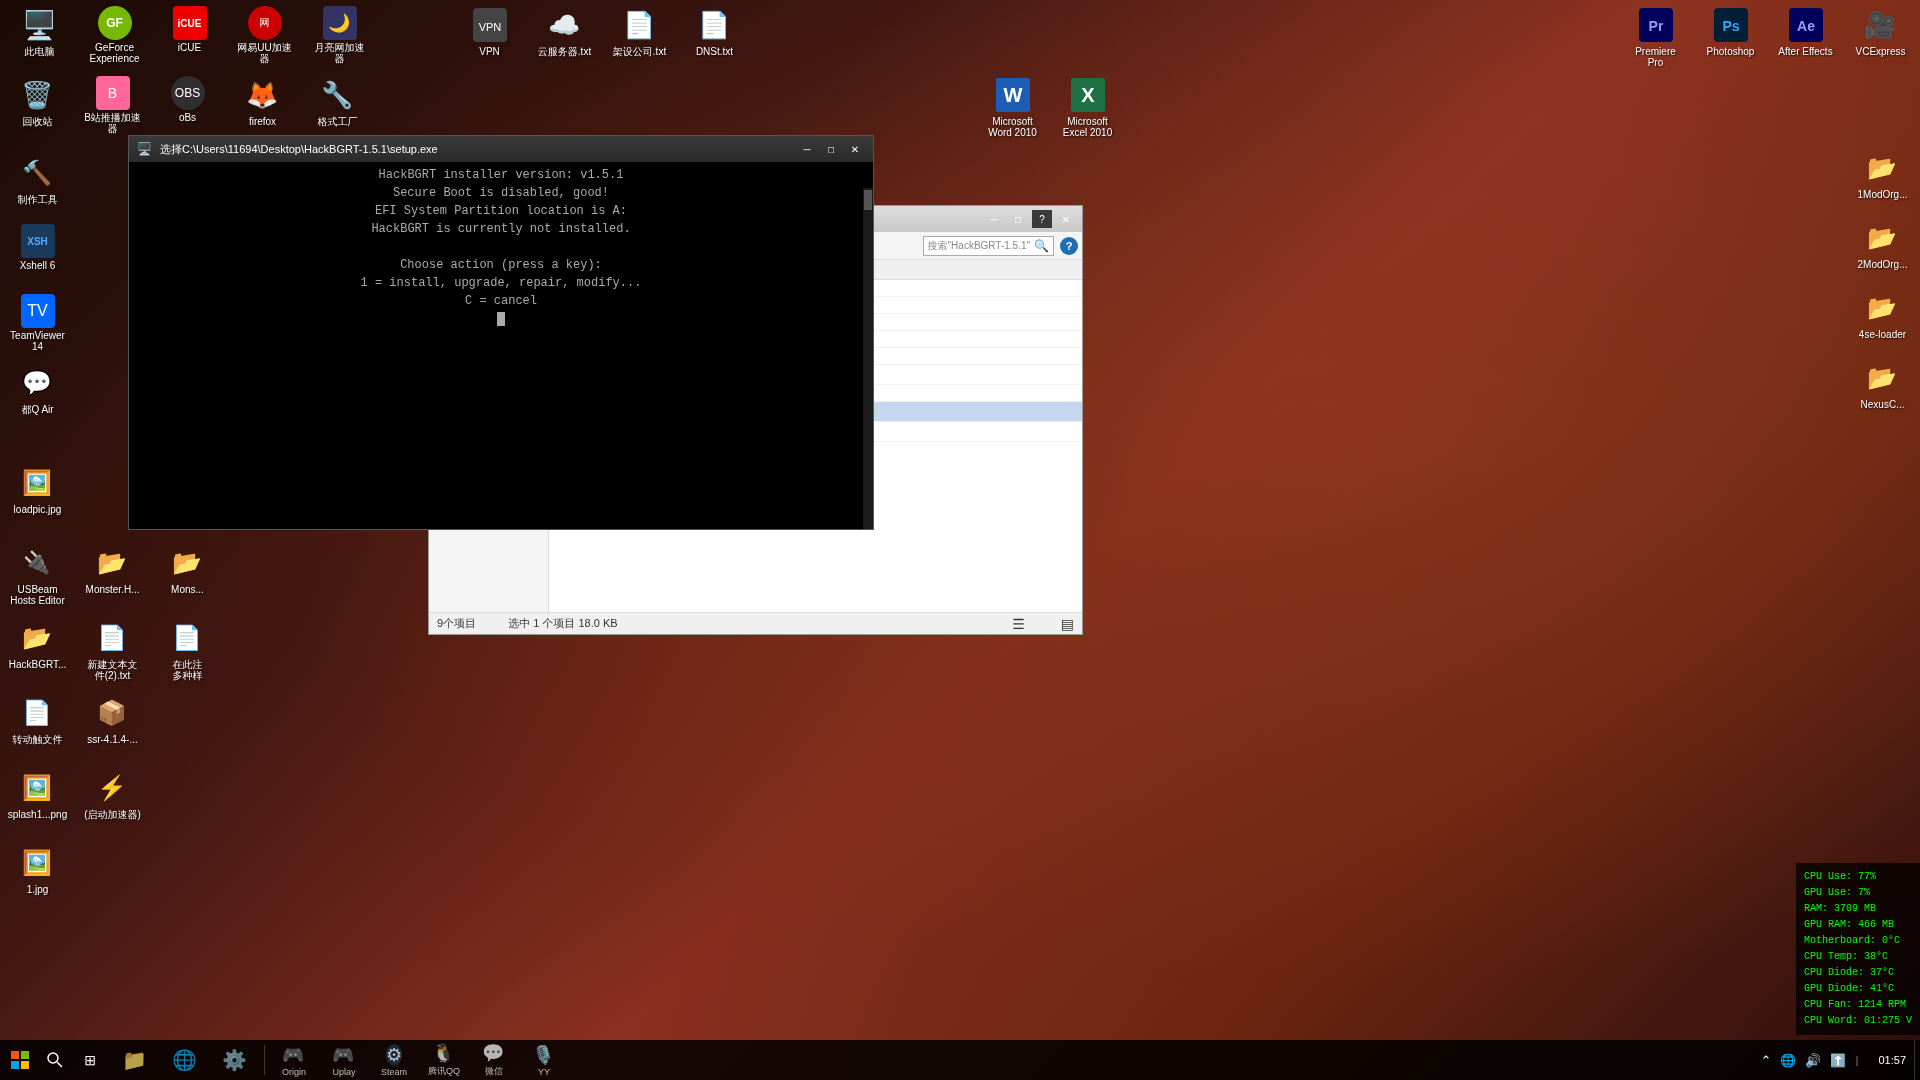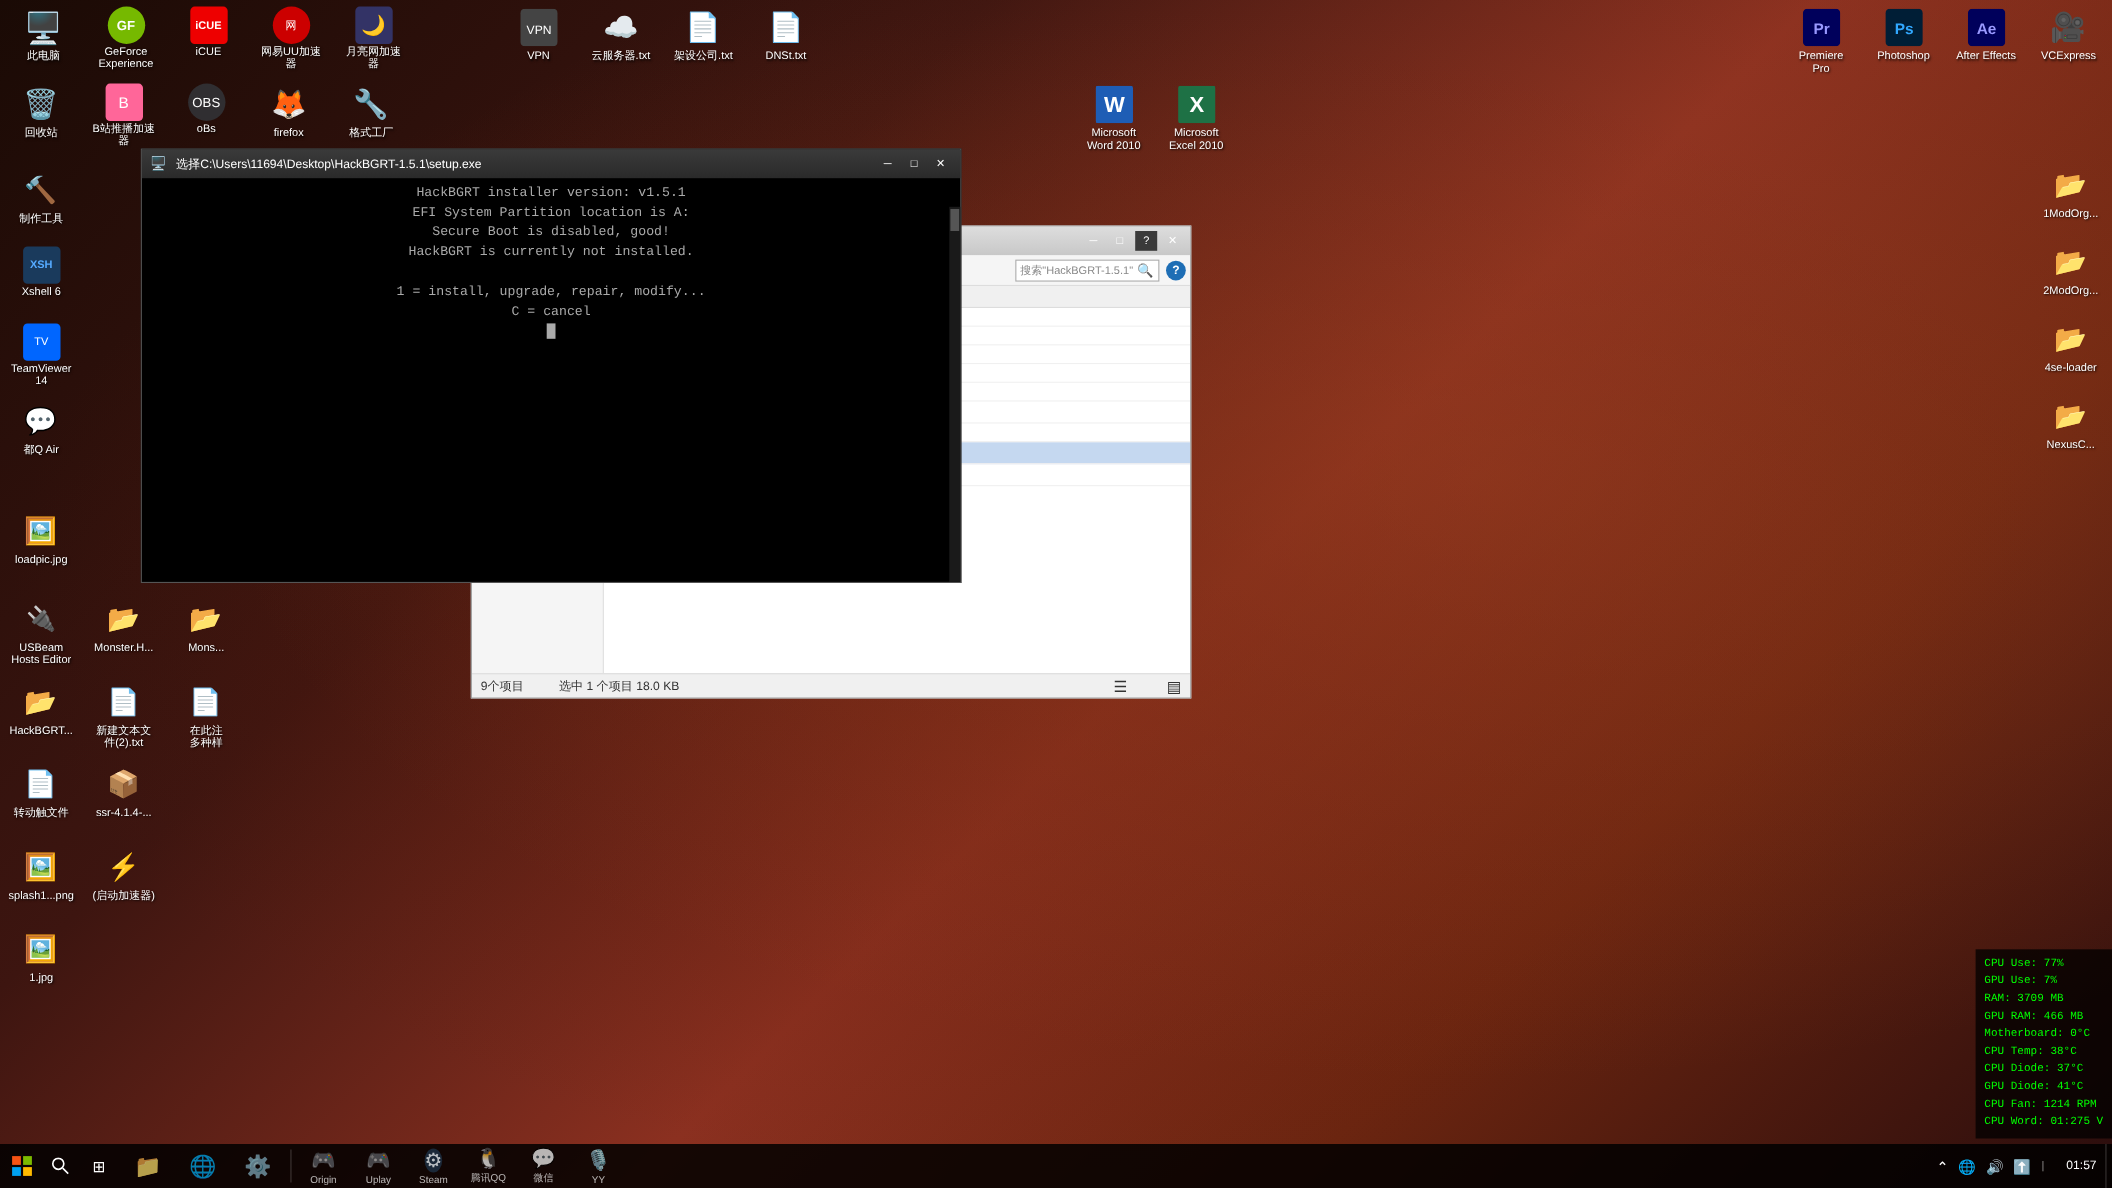--- a/index.html
+++ b/index.html
@@ -504,21 +504,21 @@
   <div style="position:absolute;top:150px;left:0;display:flex;flex-direction:column;">
     <div class="top-icon-item">
       <div class="top-icon-img" style="font-size:24px;">🔨</div>
       <div class="top-icon-label">制作工具</div>
     </div>
     <div class="top-icon-item">
       <div class="top-icon-img" style="background:#1a3a5c;width:34px;height:34px;border-radius:4px;display:flex;align-items:center;justify-content:center;font-size:10px;color:#5af;font-weight:bold;">XSH</div>
       <div class="top-icon-label">Xshell 6</div>
     </div>
     <div class="top-icon-item">
-      <div class="top-icon-img" style="background:#0066ff;width:34px;height:34px;border-radius:4px;display:flex;align-items:center;justify-content:center;font-size:10px;color:white;">TV</div>
+      <div class="top-icon-img" style="background:#0066ff;width:34px;height:34px;border-radius:4px;display:flex;align-items:center;justify-content:center;font-size:16px;color:white;">TV</div>
       <div class="top-icon-label">TeamViewer<br>14</div>
     </div>
     <div class="top-icon-item">
       <div class="top-icon-img" style="font-size:24px;">💬</div>
       <div class="top-icon-label">都Q Air</div>
     </div>
   </div>
 
   <div style="position:absolute;top:460px;left:0;display:flex;flex-direction:column;">
     <div class="top-icon-item">
@@ -609,24 +609,25 @@
     <div class="terminal-titlebar">
       <span class="terminal-titlebar-icon">🖥️</span>
       <span class="terminal-title">选择C:\Users\11694\Desktop\HackBGRT-1.5.1\setup.exe</span>
       <div class="win-btn">─</div>
       <div class="win-btn">□</div>
       <div class="win-btn close">✕</div>
     </div>
     <div style="position:relative;height:calc(100% - 26px);">
       <div class="terminal-content">
         <div class="line">HackBGRT installer version: v1.5.1</div>
+        <div class="line">Secure Boot is disabled, good!</div>
         <div class="line">EFI System Partition location is A:</div>
-        <div class="line">Secure Boot is disabled, good!</div>
         <div class="line">HackBGRT is currently not installed.</div>
         <div class="line">&nbsp;</div>
+        <div class="line">Choose action (press a key):</div>
         <div class="line">1 = install, upgrade, repair, modify...</div>
         <div class="line">C = cancel</div>
         <div class="line"><span class="cursor"></span></div>
       </div>
       <div class="terminal-scroll">
         <div class="terminal-scrollthumb"></div>
       </div>
     </div>
   </div>
 

